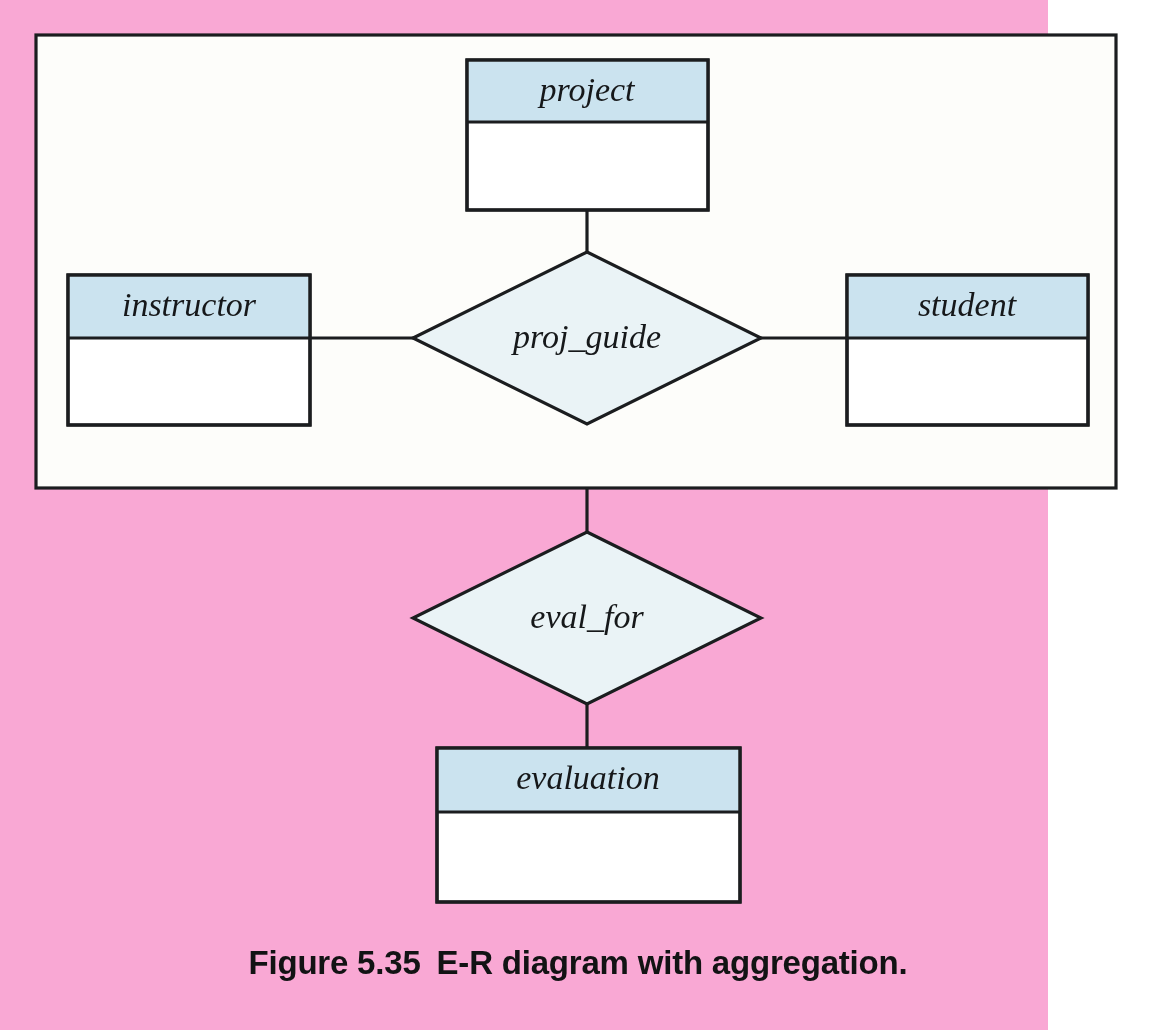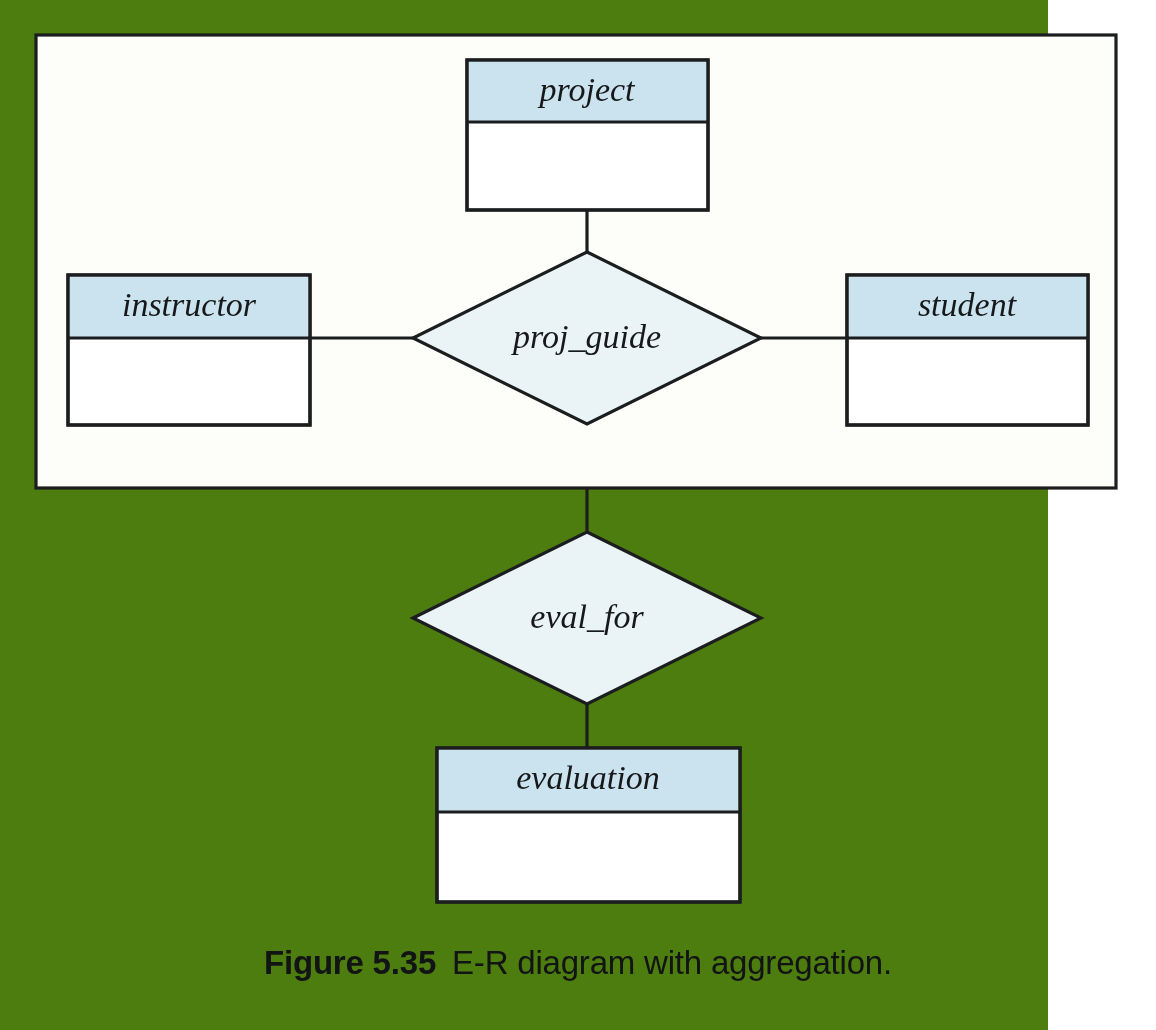--- a/index.html
+++ b/index.html
@@ -10,21 +10,21 @@
   body {
     width: 1156px;
     height: 1030px;
     font-family: "Liberation Serif", "DejaVu Serif", serif;
     overflow: hidden;
   }
   #figure-root {
     position: relative;
     width: 1048px;
     height: 1030px;
-    background: #4d7c0f;
+    background: #f9a8d4;
   }
   svg#er-canvas {
     position: absolute;
     left: 0;
     top: 0;
     width: 1156px;
     height: 1030px;
     display: block;
   }
   .entity-name {
@@ -85,21 +85,21 @@
     white-space: nowrap;
   }
   #figure-caption .cap-label {
     font-weight: bold;
   }
   #figure-caption .cap-gap {
     display: inline-block;
     width: 16px;
   }
   #figure-caption .cap-text {
-    font-weight: normal;
+    font-weight: bold;
   }
 </style>
 </head>
 <body>
 
 <div id="figure-root">
 
   <svg id="er-canvas" viewBox="0 0 1156 1030">
 
     <rect class="aggregation-frame" id="agg-rect" x="36" y="35" width="1080" height="453"></rect>

